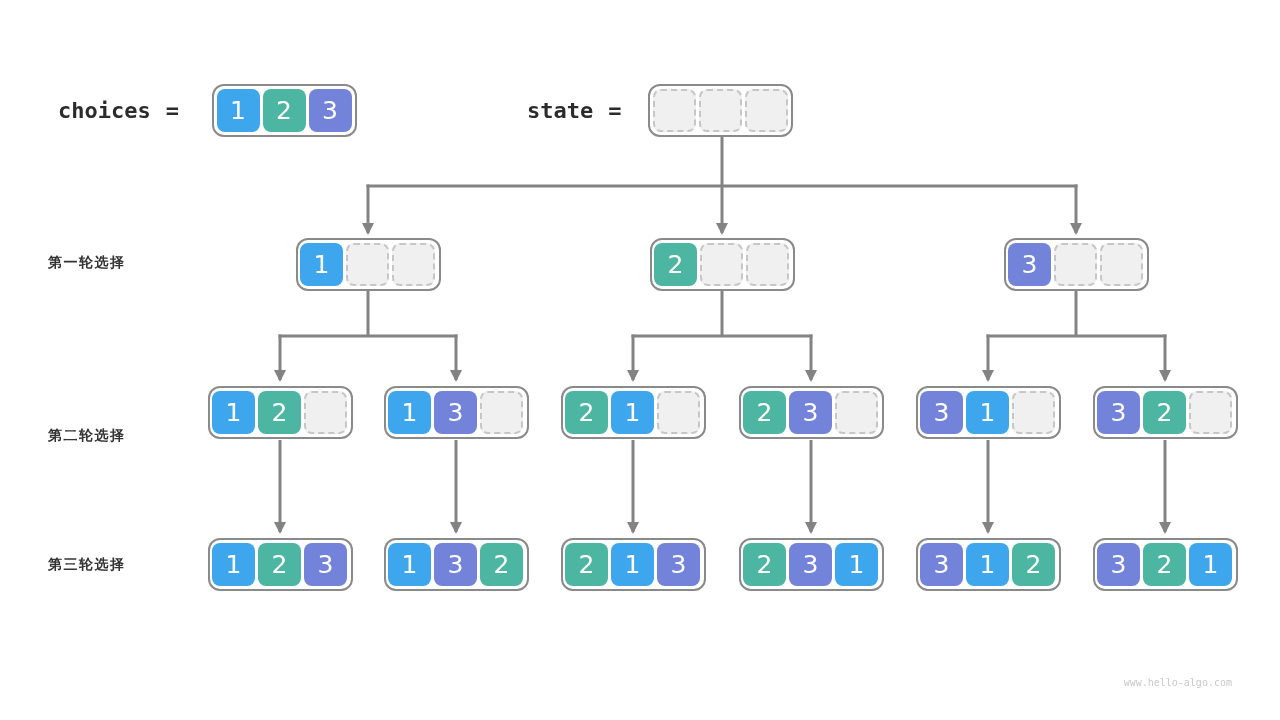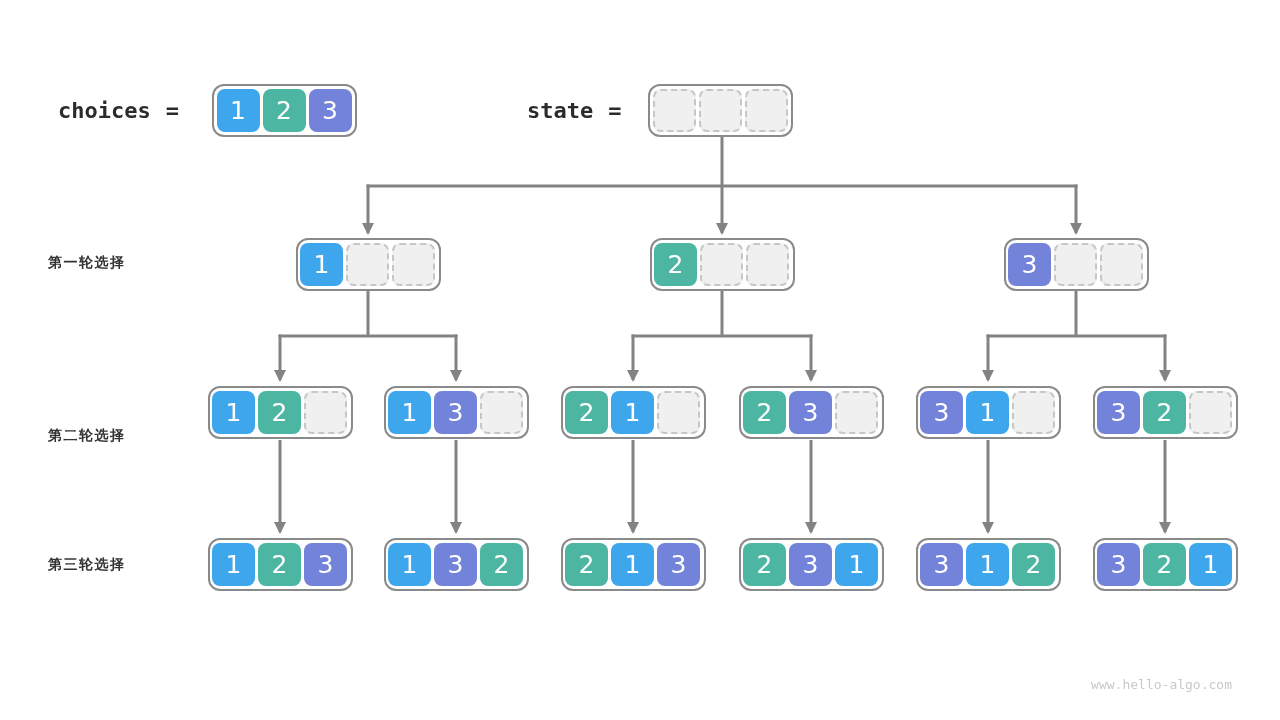--- a/index.html
+++ b/index.html
@@ -14,21 +14,21 @@
   .cell{box-sizing:border-box;width:43px;height:43px;border-radius:8px;flex:0 0 43px;
         display:flex;align-items:center;justify-content:center;
         color:#ffffff;font-size:25px;font-family:"DejaVu Sans",sans-serif;}
   .cell.empty{background:var(--c-empty,#f0f0f0);border:2px dashed var(--c-empty-border,#c6c6c6);}
   .code-group{position:absolute;top:84px;height:53px;display:flex;align-items:center;gap:15px;}
   .code{font-family:"DejaVu Sans Mono",monospace;font-weight:bold;font-size:22px;
         color:#2b2b2b;white-space:pre;}
   .row-label{position:absolute;left:48px;font-size:14px;font-weight:600;
              color:var(--c-label,#333333);letter-spacing:1.5px;line-height:25px;}
   .watermark{position:absolute;right:48px;top:677px;font-family:"DejaVu Sans Mono",monospace;
-             font-size:13px;color:var(--c-watermark,#c9c9c9);}
+             font-size:10px;color:var(--c-watermark,#c9c9c9);}
 </style>
 </head>
 <body>
 
 <div class="canvas" id="canvas">
 
   <svg class="arrows" width="1280" height="720" viewBox="0 0 1280 720">
     <defs>
       <marker id="arw" markerUnits="userSpaceOnUse" markerWidth="14" markerHeight="14" refX="10" refY="6" orient="auto">
         <path class="arwhead" d="M0,0 L12,6 L0,12 Z"></path>

